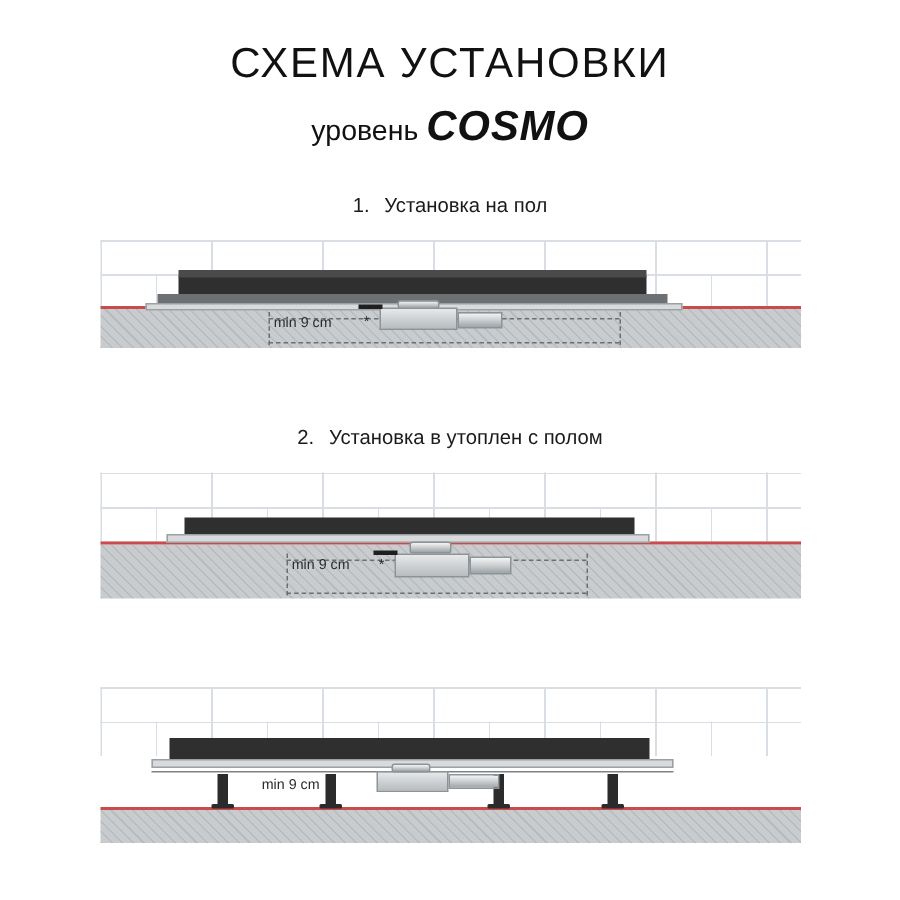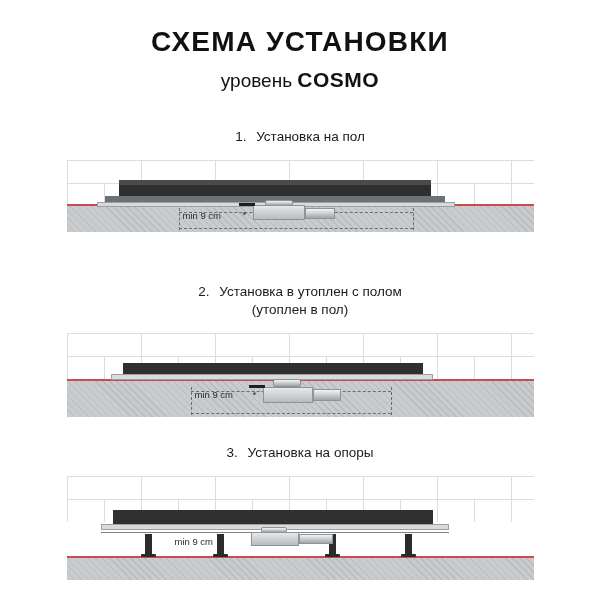--- a/index.html
+++ b/index.html
@@ -21,36 +21,37 @@
     position: relative;
   }
 
   
   .header {
     text-align: center;
     padding-top: 26px;
   }
   .title {
     font-size: 28px;
-    font-weight: bold;
+    font-weight: normal;
     letter-spacing: 1.2px;
     color: #111;
   }
   .subtitle {
     margin-top: 10px;
     font-size: 19px;
     color: #111;
   }
   .subtitle .model-word {
     font-weight: normal;
   }
   .subtitle .model-name {
     font-weight: bold;
     letter-spacing: 0.5px;
-    font-size: 21px;
+    font-size: 28px;
+    font-style: italic;
   }
 
   
   .section {
     position: absolute;
     left: 0;
     width: 600px;
   }
   .sec1 { top: 128px; }
   .sec2 { top: 283px; }
@@ -210,21 +211,20 @@
 
       <div class="dim-label" style="left:116px;top:54px;">min 9 cm</div>
       <div class="dim-label" style="left:176px;top:53px;">*</div>
     </div>
   </div>
 
   <div class="section sec2">
     <div class="caption">
       <span class="num">2.</span>
       <span>Установка в утоплен с полом</span>
-      <span class="sub-line">(утоплен в пол)</span>
     </div>
 
     <div class="illus tall">
       <div class="wall w2" style="top:4px;height:46px;">
         <div class="wall-offset"></div>
       </div>
 
       <div class="floor" style="top:50px;height:36px;"></div>
 
       <div class="tray-top" style="left:56px;top:34px;width:300px;height:11px;"></div>
@@ -239,24 +239,20 @@
       <div class="chrome" style="left:206px;top:50px;width:28px;height:8px;border-radius:2px;"></div>
       <div class="chrome" style="left:246px;top:60px;width:28px;height:12px;"></div>
       <div class="dark-bar" style="left:182px;top:56px;width:16px;height:3px;"></div>
 
       <div class="dim-label" style="left:128px;top:60px;">min 9 cm</div>
       <div class="dim-label" style="left:186px;top:60px;">*</div>
     </div>
   </div>
 
   <div class="section sec3">
-    <div class="caption">
-      <span class="num">3.</span>
-      <span>Установка на опоры</span>
-    </div>
 
     <div class="illus">
       <div class="wall" style="top:4px;height:46px;">
         <div class="wall-offset"></div>
       </div>
 
       <div class="floor" style="top:84px;height:22px;"></div>
 
       <div class="tray-top" style="left:46px;top:38px;width:320px;height:14px;"></div>
       <div class="tray-edge" style="left:34px;top:52px;width:348px;height:6px;"></div>

